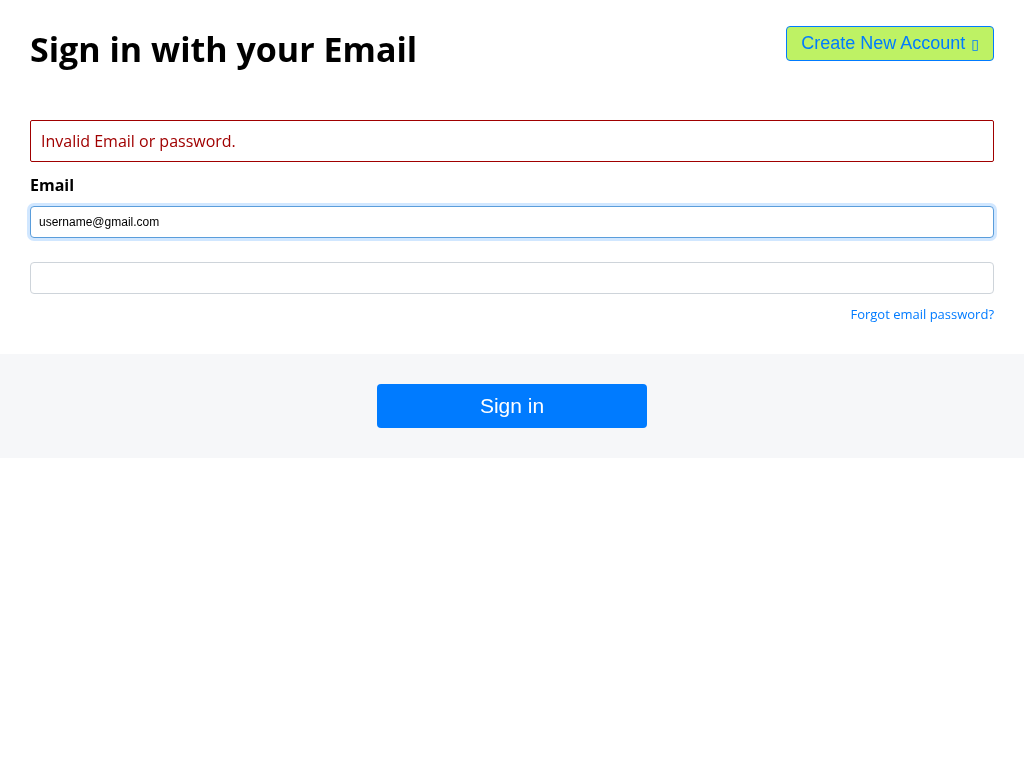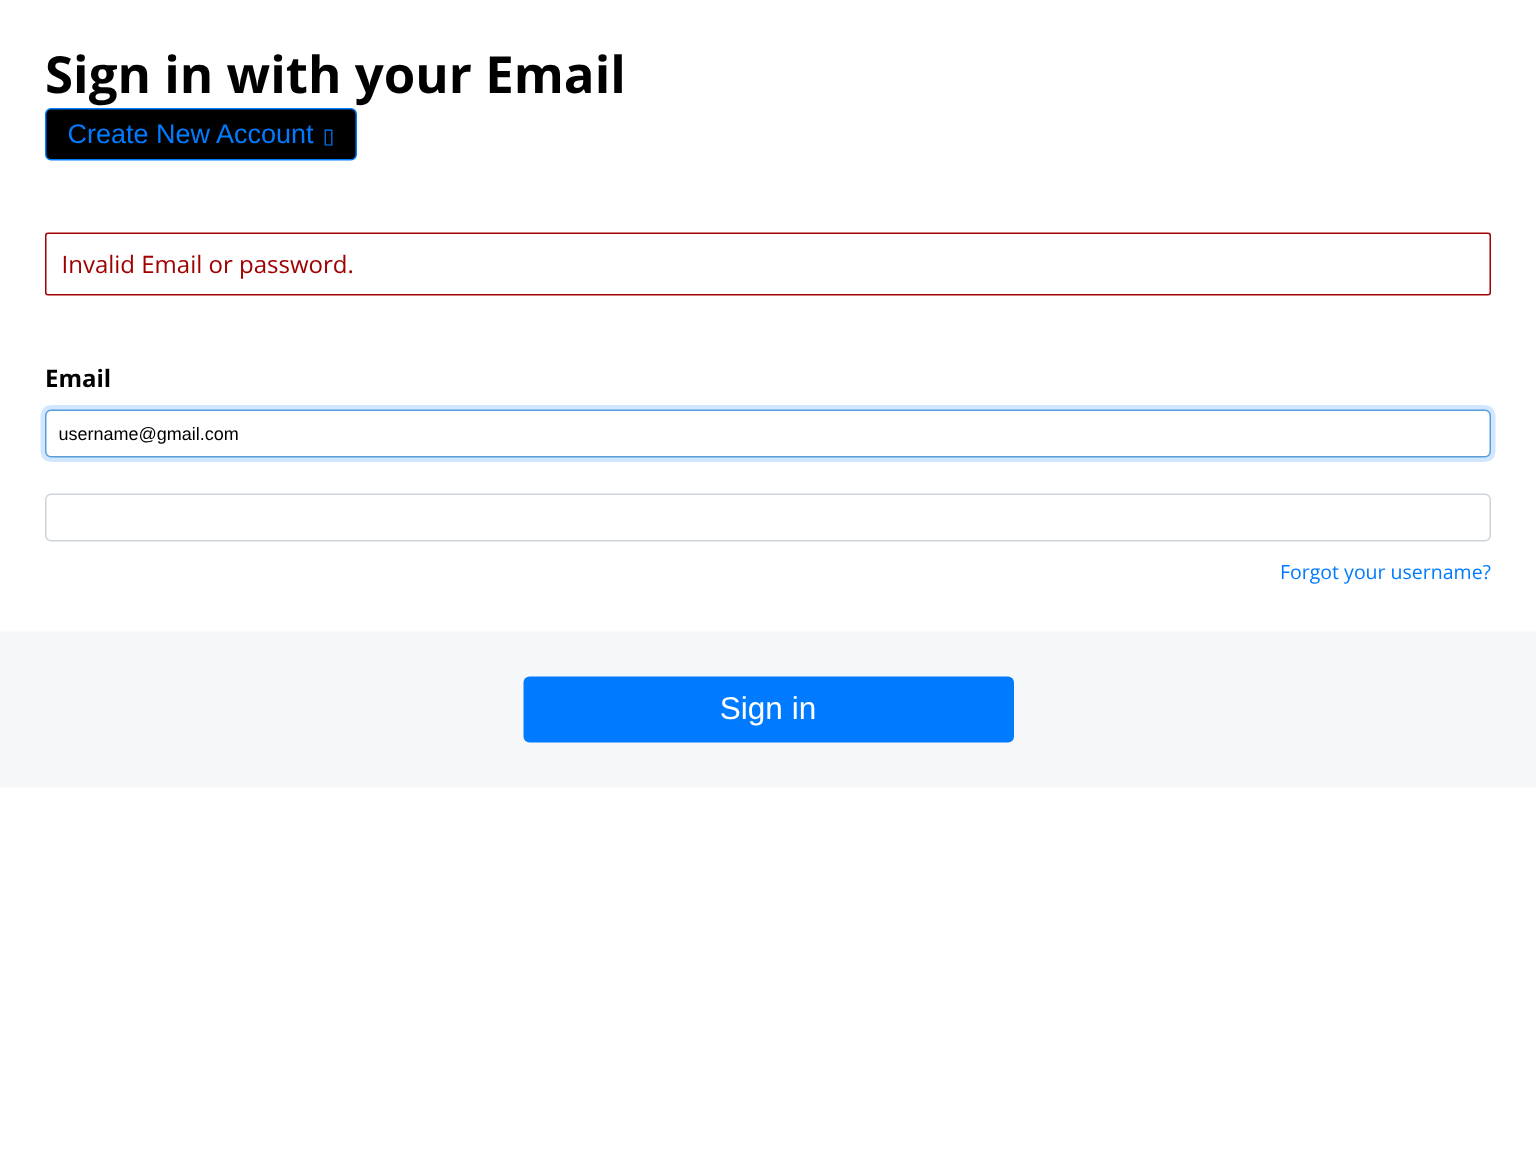--- a/index.html
+++ b/index.html
@@ -11,30 +11,29 @@
       font-family: "Open Sans", -apple-system, BlinkMacSystemFont, "Segoe UI", Roboto, sans-serif;
       background: #ffffff;
       width: 1024px;
       height: 768px;
     }
     .header {
       display: flex;
       justify-content: space-between;
       align-items: flex-start;
       padding: 26px 30px 0 30px;
-      flex-direction: column;
     }
     .page-title {
       font-size: 34px;
       font-weight: 700;
       color: #000;
     }
     .create-account-btn {
       border: 1px solid #007bff;
-      background: #000000;
+      background: #bef264;
       color: #007bff;
       font-size: 18px;
       padding: 6px 14px;
       border-radius: 4px;
       cursor: pointer;
       display: inline-flex;
       align-items: center;
       gap: 6px;
     }
     .create-account-btn .chevron {
@@ -46,21 +45,21 @@
     .alert {
       margin-top: 48px;
       border: 1px solid #a00000;
       background: #fff;
       color: #a00000;
       padding: 9px 10px;
       font-size: 16px;
       border-radius: 2px;
     }
     .form-group {
-      margin-top: 44px;
+      margin-top: 12px;
     }
     .form-group.password-group {
       margin-top: 24px;
     }
     .label {
       font-size: 16px;
       font-weight: 700;
       color: #000;
       display: block;
       margin-bottom: 10px;
@@ -92,21 +91,21 @@
       padding: 30px 0;
       display: flex;
       justify-content: center;
     }
     .signin-btn {
       background: #007bff;
       color: #fff;
       border: none;
       font-size: 21px;
       padding: 10px 0;
-      width: 327px;
+      width: 270px;
       border-radius: 4px;
       cursor: pointer;
     }
   </style>
 </head>
 <body>
 
 <div class="header">
   <h1 class="page-title">Sign in with your Email</h1>
   <button class="create-account-btn">
@@ -119,20 +118,20 @@
   <div class="alert">Invalid Email or password.</div>
 
   <div class="form-group">
     <label class="label">Email</label>
     <input type="text" class="input focused" value="username@gmail.com" style="">
   </div>
 
   <div class="form-group password-group">
     <input type="password" class="input" value="" style="">
     <div class="helper-row">
-      <a class="helper-link">Forgot your username?</a>
+      <a class="helper-link">Forgot email password?</a>
     </div>
   </div>
 </div>
 
 <div class="footer-bar">
   <button class="signin-btn">Sign in</button>
 </div>
 
 </body></html>

